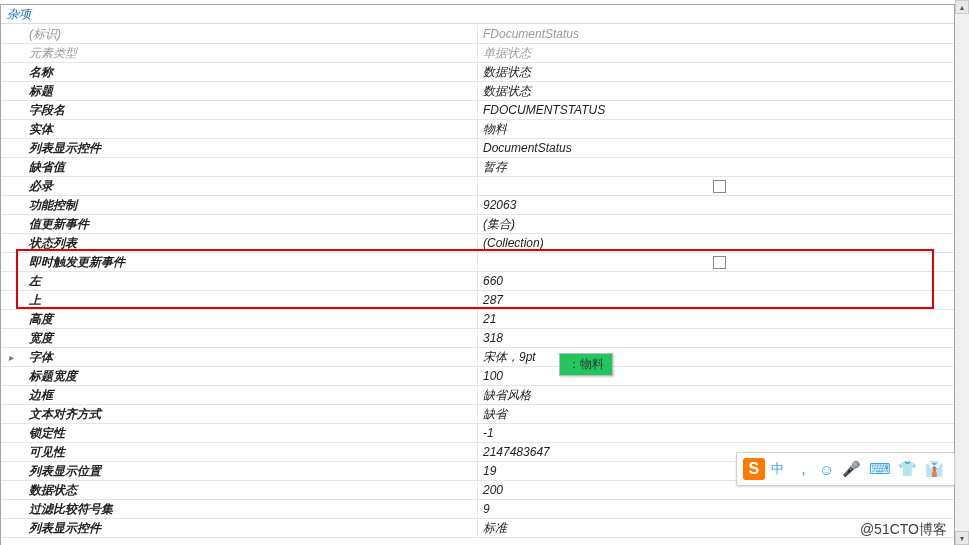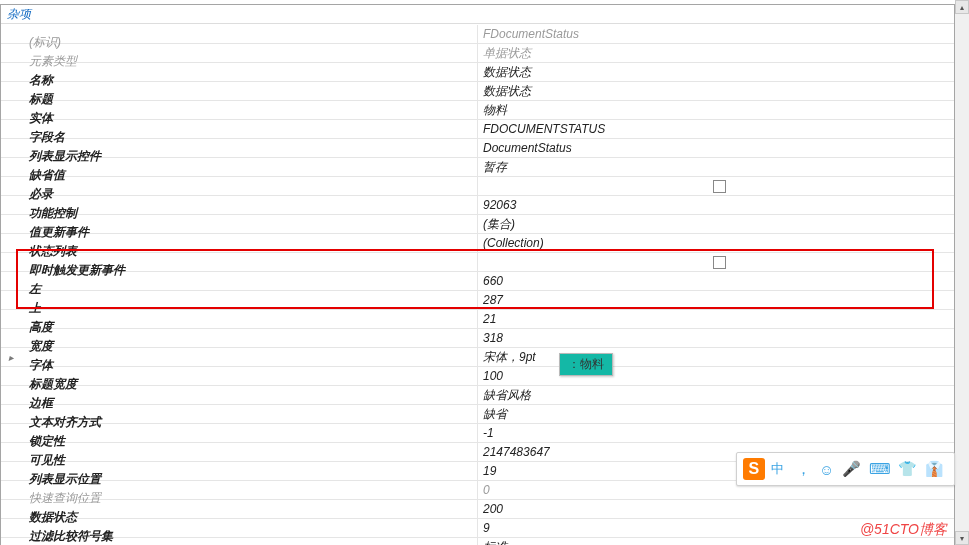--- a/index.html
+++ b/index.html
@@ -3,33 +3,33 @@
 <meta charset="utf-8">
 <style>
   * { box-sizing: border-box; margin: 0; padding: 0; }
   html, body { width: 969px; height: 545px; overflow: hidden; font-family: "Microsoft YaHei", Tahoma, Arial, sans-serif; font-size: 12px; background: #fff; }
   .frame { position: absolute; top: 4px; left: 0; width: 955px; height: 545px; border: 1px solid #a5a5a5; background: #fff; font-style: italic; }
   .header { height: 19px; line-height: 18px; padding-left: 6px; color: #1a6fc4; background: #fff; border-bottom: 1px solid #ddd; }
   .grid { position: absolute; top: 20px; left: 0; right: 0; bottom: 0; overflow: hidden; }
   .row { display: flex; height: 19px; line-height: 19px; border-bottom: 1px solid #e5e5e5; color: #222; }
   .row.gray .label, .row.gray .value { color: #9a9a9a; }
   .gutter { width: 20px; display: flex; align-items: center; justify-content: center; color: #7a7a7a; font-size: 10px; }
-  .label { width: 456px; padding-left: 8px; font-weight: bold; margin-top: 8px; }
+  .label { width: 456px; padding-left: 8px; font-weight: bold; }
   .value { flex: 1; padding-left: 5px; border-left: 1px solid #e5e5e5; font-weight: normal; }
   .checkbox { display: inline-block; width: 13px; height: 13px; border: 1px solid #888; background: #fff; margin-top: 3px; }
   .highlight-box { position: absolute; border: 2px solid #e40000; pointer-events: none; left: 16px; top: 249px; width: 918px; height: 60px; z-index: 5; }
   .vscroll { position: absolute; top: 0; right: 0; width: 14px; height: 545px; background: #f0f0f0; }
   .sbtn { width: 14px; height: 14px; background: #e8e8e8; border: 1px solid #c8c8c8; display: flex; align-items: center; justify-content: center; font-size: 8px; color: #555; }
   .sbtn.bot { position: absolute; bottom: 0; }
-  .tooltip { position: absolute; left: 559px; top: 353px; background: #14b8a6; border: 1px solid #b9b9b9; box-shadow: 1px 1px 2px rgba(0,0,0,.2); padding: 2px 8px; font-size: 12px; color: #333; z-index: 6; }
+  .tooltip { position: absolute; left: 559px; top: 353px; background: #22c55e; border: 1px solid #b9b9b9; box-shadow: 1px 1px 2px rgba(0,0,0,.2); padding: 2px 8px; font-size: 12px; color: #333; z-index: 6; }
   .ime-bar { position: absolute; right: 14px; top: 452px; height: 34px; background: #fff; border: 1px solid #d0d0d0; border-radius: 2px; display: flex; align-items: center; padding: 0 6px; box-shadow: 0 1px 2px rgba(0,0,0,.15); z-index: 7; }
   .ime-s { width: 22px; height: 22px; background: #ff7b00; color: #fff; font-weight: bold; border-radius: 3px; display: flex; align-items: center; justify-content: center; font-size: 16px; margin-right: 6px; }
   .ime-txt { color: #3aa3e3; font-size: 13px; margin-right: 8px; }
   .ime-ico { color: #3aa3e3; font-size: 15px; margin: 0 4px; }
-  .watermark { position: absolute; right: 22px; bottom: 6px; color: #ef4444; font-size: 14px; font-style: italic; z-index: 6; }
+  .watermark { position: absolute; right: 22px; bottom: 6px; color: #404040; font-size: 14px; z-index: 6; }
   .label.nobold { font-weight: normal; }
 </style>
 </head>
 <body>
 
 <div class="frame">
   <div class="header">杂项</div>
   <div class="grid" id="grid">
       <div class="row gray">
         <div class="gutter"></div>
@@ -46,27 +46,27 @@
         <div class="label">名称</div>
         <div class="value">数据状态</div>
       </div>
       <div class="row">
         <div class="gutter"></div>
         <div class="label">标题</div>
         <div class="value">数据状态</div>
       </div>
       <div class="row">
         <div class="gutter"></div>
-        <div class="label">实体</div>
-        <div class="value">物料</div>
+        <div class="label">字段名</div>
+        <div class="value">FDOCUMENTSTATUS</div>
       </div>
       <div class="row">
         <div class="gutter"></div>
-        <div class="label">字段名</div>
-        <div class="value">FDOCUMENTSTATUS</div>
+        <div class="label">实体</div>
+        <div class="value">物料</div>
       </div>
       <div class="row">
         <div class="gutter"></div>
         <div class="label">列表显示控件</div>
         <div class="value">DocumentStatus</div>
       </div>
       <div class="row">
         <div class="gutter"></div>
         <div class="label">缺省值</div>
         <div class="value">暂存</div>
@@ -144,25 +144,20 @@
       <div class="row">
         <div class="gutter"></div>
         <div class="label">可见性</div>
         <div class="value">2147483647</div>
       </div>
       <div class="row">
         <div class="gutter"></div>
         <div class="label">列表显示位置</div>
         <div class="value">19</div>
       </div>
-      <div class="row gray">
-        <div class="gutter"></div>
-        <div class="label nobold">快速查询位置</div>
-        <div class="value">0</div>
-      </div>
       <div class="row">
         <div class="gutter"></div>
         <div class="label">数据状态</div>
         <div class="value">200</div>
       </div>
       <div class="row">
         <div class="gutter"></div>
         <div class="label">过滤比较符号集</div>
         <div class="value">9</div>
       </div>

